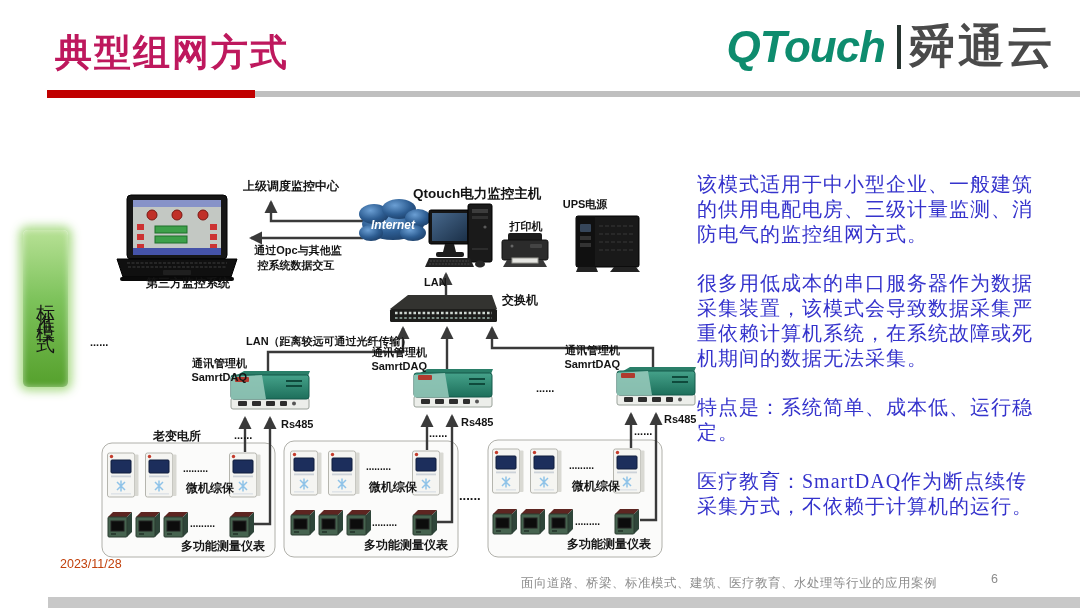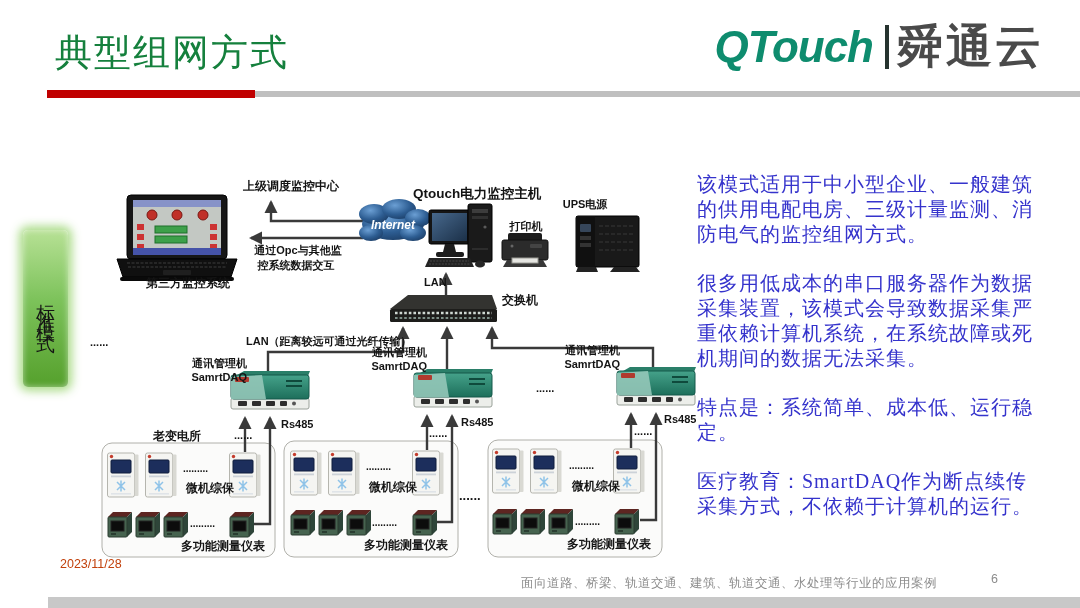--- a/index.html
+++ b/index.html
@@ -1,22 +1,22 @@
 <!DOCTYPE html>
 <html><head>
 <meta charset="utf-8">
 <style>
   * { margin:0; padding:0; box-sizing:border-box; }
   html,body { width:1080px; height:608px; }
   body { font-family:"Liberation Sans", sans-serif; background:#ffffff; }
   .slide { position:relative; width:1080px; height:608px; background:#fff; overflow:hidden; }
 
-  .page-title { position:absolute; left:55px; top:28px; font-size:37px; font-weight:normal; color:#15803d; letter-spacing:2px; }
-
-  .logo { position:absolute; top:22px; right:36px; display:flex; align-items:center; height:50px; }
+  .page-title { position:absolute; left:55px; top:28px; font-size:37px; font-weight:bold; color:#be185d; letter-spacing:2px; }
+
+  .logo { position:absolute; top:22px; right:24px; display:flex; align-items:center; height:50px; }
   .logo-q { font-size:44px; font-weight:bold; font-style:italic; color:#0e8c6e; letter-spacing:-1px; }
   .logo-divider { width:4px; height:44px; background:#26332f; margin:0 8px 0 12px; }
   .logo-cn { font-size:46px; font-weight:bold; color:#4a4a4a; letter-spacing:3px; }
 
   .rule { position:absolute; top:90px; left:47px; right:0; height:8px; }
   .rule-red { position:absolute; left:0; top:0; width:208px; height:8px; background:#c00000; }
   .rule-gray { position:absolute; left:208px; top:1px; right:0; height:6px; background:#bfbfbf; }
 
   .intro { position:absolute; left:55px; top:110px; width:1000px; font-size:20px; line-height:28px; color:#2b2b2b; letter-spacing:0.5px; }
 
@@ -288,17 +288,17 @@
   </svg>
 
   <aside class="notes">
     <p>该模式适用于中小型企业、一般建筑的供用电配电房、三级计量监测、消防电气的监控组网方式。</p>
     <p>很多用低成本的串口服务器作为数据采集装置，该模式会导致数据采集严重依赖计算机系统，在系统故障或死机期间的数据无法采集。</p>
     <p>特点是：系统简单、成本低、运行稳定。</p>
     <p>医疗教育：SmartDAQ作为断点续传采集方式，不依赖于计算机的运行。</p>
   </aside>
 
   <span class="footer-date">2023/11/28</span>
-  <span class="footer-caption">面向道路、桥梁、轨道交通、建筑、轨道交通、水处理等行业的应用案例</span>
+  <span class="footer-caption">面向道路、桥梁、标准模式、建筑、医疗教育、水处理等行业的应用案例</span>
   <span class="footer-page">6</span>
   <div class="bottom-bar"></div>
 
 </div>
 
 </body></html>

